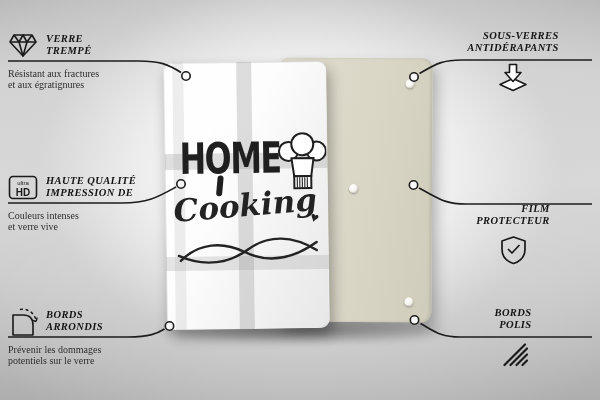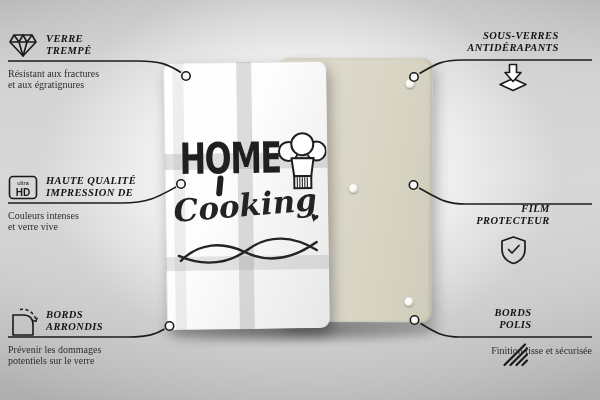--- a/index.html
+++ b/index.html
@@ -209,18 +209,15 @@
       </div>
       <span class="co-icon">
         <svg width="30" height="28" viewBox="0 0 30 28" fill="none" stroke="#1a1a1a" stroke-width="2.2" stroke-linecap="round">
           <path d="M24.5 26 L29 21.5"></path>
           <path d="M18.5 26 L29 15.5"></path>
           <path d="M12.5 26 L29 9.5"></path>
           <path d="M6.5 26 L27 5.5"></path>
         </svg>
       </span>
     </div>
-    <div class="co-desc">
-      <div>Finition lisse et sécurisée</div>
-    </div>
   </div>
 
 </div>
 
 </body></html>

